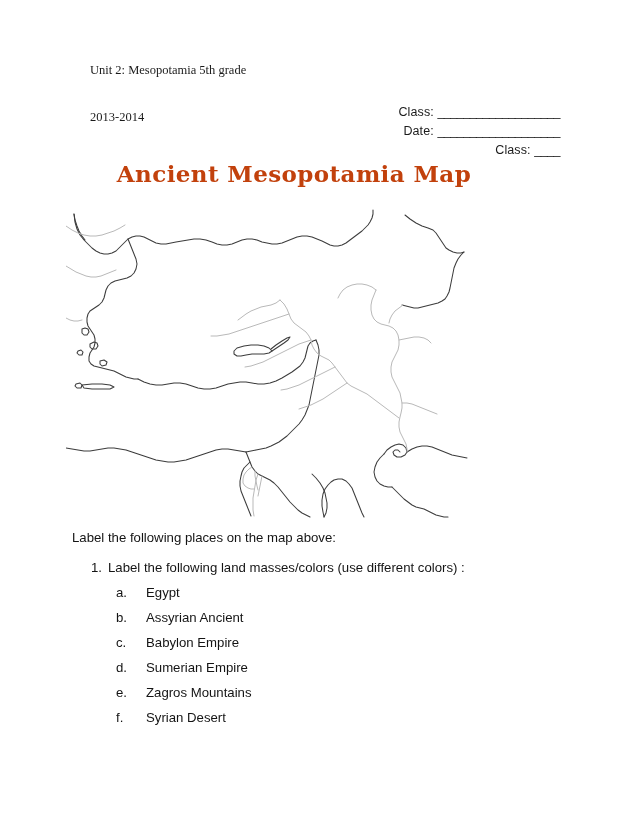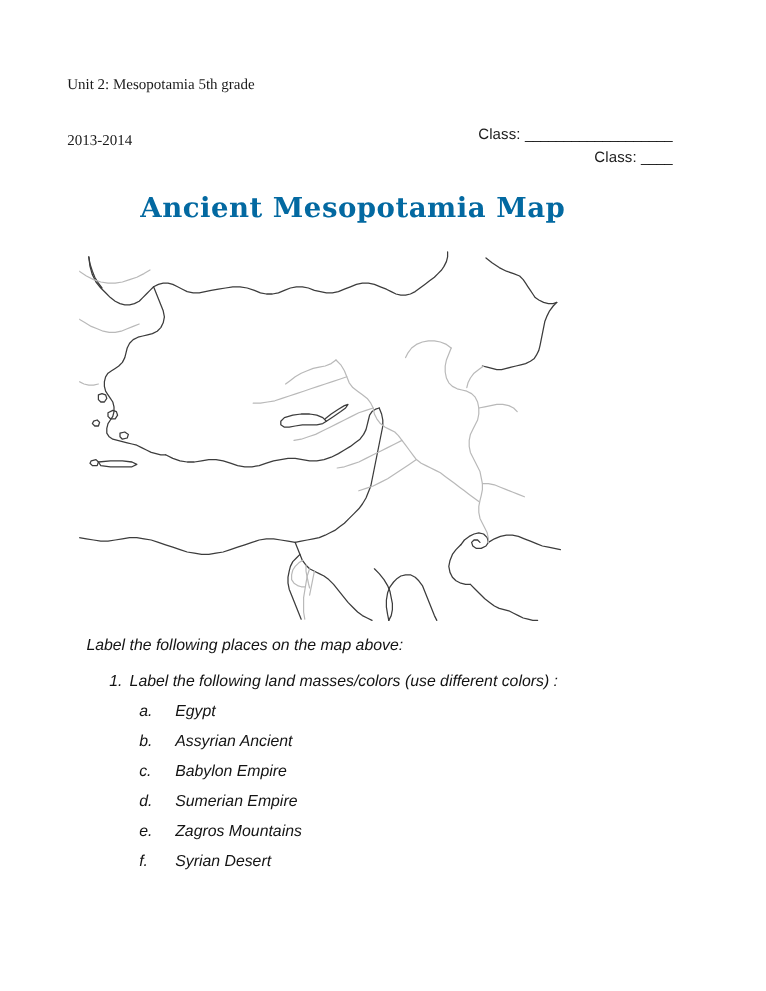--- a/index.html
+++ b/index.html
@@ -20,21 +20,21 @@
     position: absolute;
     left: 0; top: 0;
     width: 638px;
     height: 826px;
     background: #ffffff;
   }
 
   
   .doc-header {
     position: absolute;
-    left: 56px;
+    left: 90px;
     top: 32px;
     font-family: "Liberation Serif", "DejaVu Serif", serif;
     font-size: 12.5px;
     line-height: 15.5px;
     color: #1a1a1a;
     white-space: pre;
   }
   .doc-header div { margin: 0; padding: 0; }
 
   
@@ -63,21 +63,21 @@
     left: 0;
     top: 160px;
     width: 638px;
     text-align: center;
     padding-right: 50px;
     box-sizing: border-box;
     font-family: "DejaVu Serif", "Liberation Serif", serif;
     font-weight: bold;
     font-size: 23px;
     letter-spacing: 0.4px;
-    color: #0369a1;
+    color: #c2410c;
   }
 
   
   .short-rule {
     position: absolute;
     left: 72px;
     top: 196px;
     font-family: "Liberation Sans", "DejaVu Sans", sans-serif;
     font-size: 12.5px;
     color: #1b1b1b;
@@ -97,21 +97,20 @@
 
   
   .instructions {
     position: absolute;
     left: 72px;
     top: 529px;
     width: 520px;
     font-family: "Liberation Sans", "DejaVu Sans", sans-serif;
     font-size: 13.2px;
     color: #141414;
-    font-style: italic;
   }
   .lead {
     margin: 0 0 8px 0;
     line-height: 18px;
   }
   .ol-num {
     margin: 0;
     padding: 0;
     list-style: none;
   }
@@ -152,20 +151,21 @@
 
 <div class="page">
 
   <div class="doc-header">
     <div>Unit 2: Mesopotamia 5th grade</div>
     <div>2013-2014</div>
   </div>
 
   <div class="form-fields">
     <span class="form-row"><span class="ff-label">Class:</span> <span class="ff-blank">___________________</span></span>
+    <span class="form-row"><span class="ff-label">Date:</span> <span class="ff-blank">___________________</span></span>
     <span class="form-row"><span class="ff-label">Class:</span> <span class="ff-blank">____</span></span>
   </div>
 
   <div class="title">Ancient Mesopotamia Map</div>
 
   <div class="short-rule">______________</div>
 
   <div class="map-wrap">
     <svg width="500" height="312" viewBox="0 0 500 312" xmlns="http://www.w3.org/2000/svg">
       <rect x="0" y="0" width="500" height="312" fill="#ffffff"></rect>

